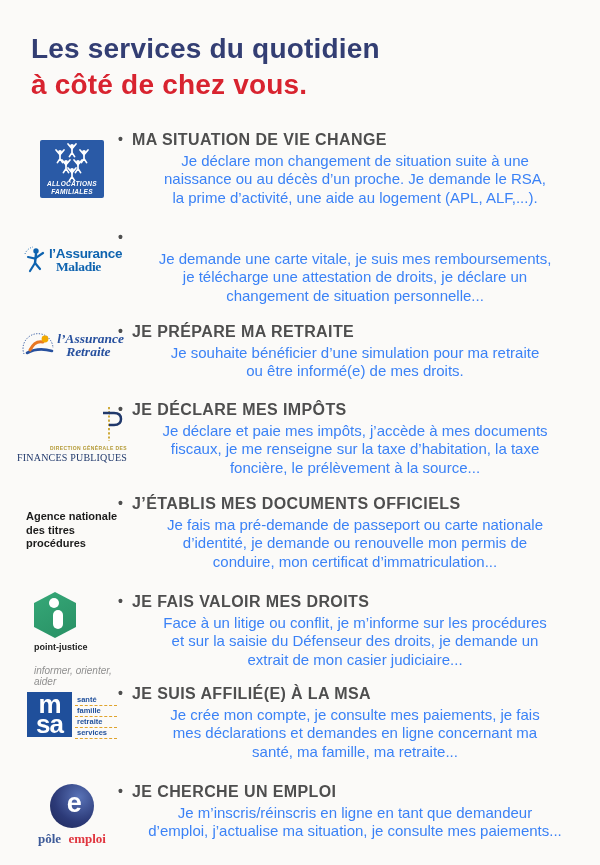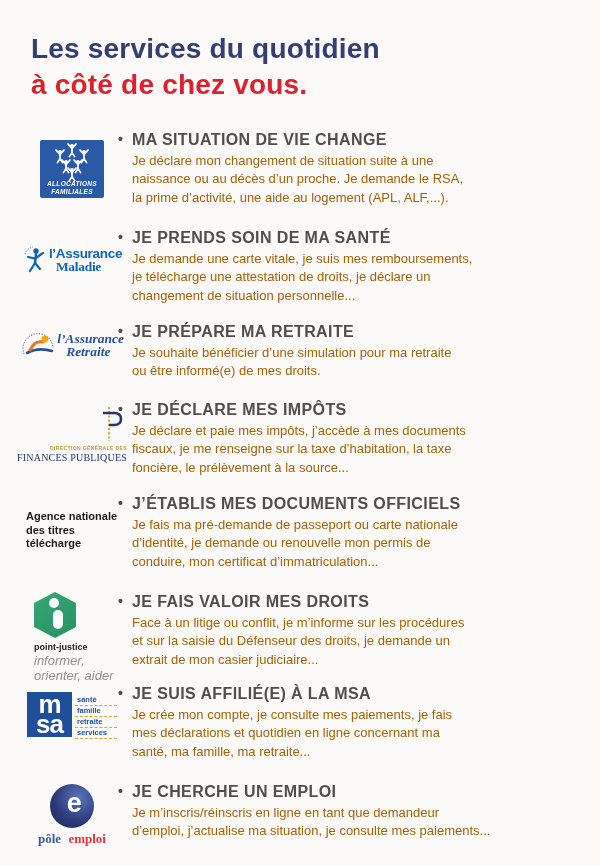--- a/index.html
+++ b/index.html
@@ -18,21 +18,21 @@
   
   .hdr{position:absolute;top:31px;left:31px;}
   .hdr .h1{font-size:28px;font-weight:700;color:var(--title_blue);line-height:36px;letter-spacing:0.2px;text-align:center;}
   .hdr .h2{font-size:28px;font-weight:700;color:var(--title_red);line-height:36px;letter-spacing:0.2px;}
   
   .svc{position:absolute;left:26px;width:552px;display:flex;align-items:flex-start;}
   .logo-cell{width:92px;flex:0 0 92px;display:flex;flex-direction:column;align-items:center;}
   .txt-cell{flex:1;min-width:0;}
   .svc-title{font-size:16px;font-weight:700;color:#4e4e4e;letter-spacing:0.4px;display:flex;line-height:19px;}
   .bullet{width:14px;flex:none;font-size:14px;color:#4e4e4e;}
-  .svc-desc{white-space:pre-line;font-size:13px;line-height:18.4px;color:#a16207;margin:3px 0 0 14px;}
+  .svc-desc{white-space:pre-line;font-size:15px;line-height:18.4px;color:#3b82f6;margin:3px 0 0 14px;text-align:center;}
   
   .caf{margin-top:10px;width:64px;height:58px;background:var(--caf_blue);border-radius:2px;position:relative;}
   .caf svg{position:absolute;top:1px;left:0;}
   .caf-text{position:absolute;bottom:3px;left:0;right:0;text-align:center;color:#fff;
     font-style:italic;font-weight:700;font-size:6.5px;line-height:7.5px;letter-spacing:0.3px;}
   
   .am{margin-top:17px;display:flex;align-items:center;}
   .am-text{color:var(--am_blue);font-weight:700;font-size:13.5px;line-height:13px;letter-spacing:-0.3px;margin-left:1px;}
   .am-text .l2{margin-left:7px;font-family:Liberation Serif, serif;}
   
@@ -47,21 +47,21 @@
     letter-spacing:0.2px;margin-top:1px;white-space:nowrap;}
   
   .ants{margin-top:16px;width:100%;font-size:11px;font-weight:700;color:#1c1c1c;line-height:13.5px;text-align:left;}
   
   .justice{margin-top:0;display:flex;flex-direction:column;transform:translateX(8px);}
   .hex{width:42px;height:46px;background:linear-gradient(150deg,#36a878 0%,#289064 100%);
     clip-path:polygon(50% 0,100% 24%,100% 76%,50% 100%,0 76%,0 24%);position:relative;}
   .hex .dot{position:absolute;width:10px;height:10px;background:#fff;border-radius:50%;left:15px;top:6px;}
   .hex .bar{position:absolute;width:10px;height:19px;background:#fff;border-radius:5px;left:19px;top:18px;}
   .justice-name{font-size:9px;font-weight:700;color:#222;margin-top:4px;}
-  .justice-tag{font-size:13px;color:#8f8f8f;margin-top:1px;font-style:italic;}
+  .justice-tag{font-size:10px;color:#8f8f8f;margin-top:13px;font-style:italic;}
   
   .msa{margin-top:8px;display:flex;align-items:flex-start;}
   .msa-box{width:45px;height:45px;background:var(--msa_blue);color:#fff;font-weight:700;
     display:flex;flex-direction:column;align-items:center;justify-content:center;}
   .msa-box .m{font-size:26px;line-height:19px;letter-spacing:-1px;}
   .msa-box .sa{font-size:26px;line-height:21px;letter-spacing:-1px;}
   .msa-right{margin-left:3px;padding-top:3px;}
   .msa-right span{display:block;font-size:7.5px;font-weight:700;color:var(--msa_blue);
     border-bottom:1px dashed #dfa32c;line-height:9px;padding:0 10px 1px 2px;text-align:left;}
   
@@ -131,21 +131,20 @@
         </svg>
         <div class="am-text">
           <div>l’Assurance</div>
           <div class="l2">Maladie</div>
         </div>
       </div>
     </div>
     <div class="txt-cell">
       <div class="svc-title">
         <span class="bullet">•</span>
-        <span>JE PRENDS SOIN DE MA SANTÉ</span>
       </div>
       <p class="svc-desc">Je demande une carte vitale, je suis mes remboursements,
 je télécharge une attestation de droits, je déclare un
 changement de situation personnelle...</p>
     </div>
   </div>
 
   <div class="svc" style="top:322px;">
     <div class="logo-cell">
       <div class="ar">
@@ -191,21 +190,21 @@
       <p class="svc-desc">Je déclare et paie mes impôts, j’accède à mes documents
 fiscaux, je me renseigne sur la taxe d’habitation, la taxe
 foncière, le prélèvement à la source...</p>
     </div>
   </div>
 
   <div class="svc" style="top:494px;">
     <div class="logo-cell">
       <div class="ants">
         <div>Agence nationale</div>
-        <div>des titres télécharge</div>
+        <div>des titres procédures</div>
       </div>
     </div>
     <div class="txt-cell">
       <div class="svc-title">
         <span class="bullet">•</span>
         <span>J’ÉTABLIS MES DOCUMENTS OFFICIELS</span>
       </div>
       <p class="svc-desc">Je fais ma pré-demande de passeport ou carte nationale
 d’identité, je demande ou renouvelle mon permis de
 conduire, mon certificat d’immatriculation...</p>
@@ -248,21 +247,21 @@
           <span>services</span>
         </div>
       </div>
     </div>
     <div class="txt-cell">
       <div class="svc-title">
         <span class="bullet">•</span>
         <span>JE SUIS AFFILIÉ(E) À LA MSA</span>
       </div>
       <p class="svc-desc">Je crée mon compte, je consulte mes paiements, je fais
-mes déclarations et quotidien en ligne concernant ma
+mes déclarations et demandes en ligne concernant ma
 santé, ma famille, ma retraite...</p>
     </div>
   </div>
 
   <div class="svc" style="top:782px;">
     <div class="logo-cell">
       <div class="pe">
         <div class="pe-circle">
           <span class="pe-e">e</span>
         </div>

